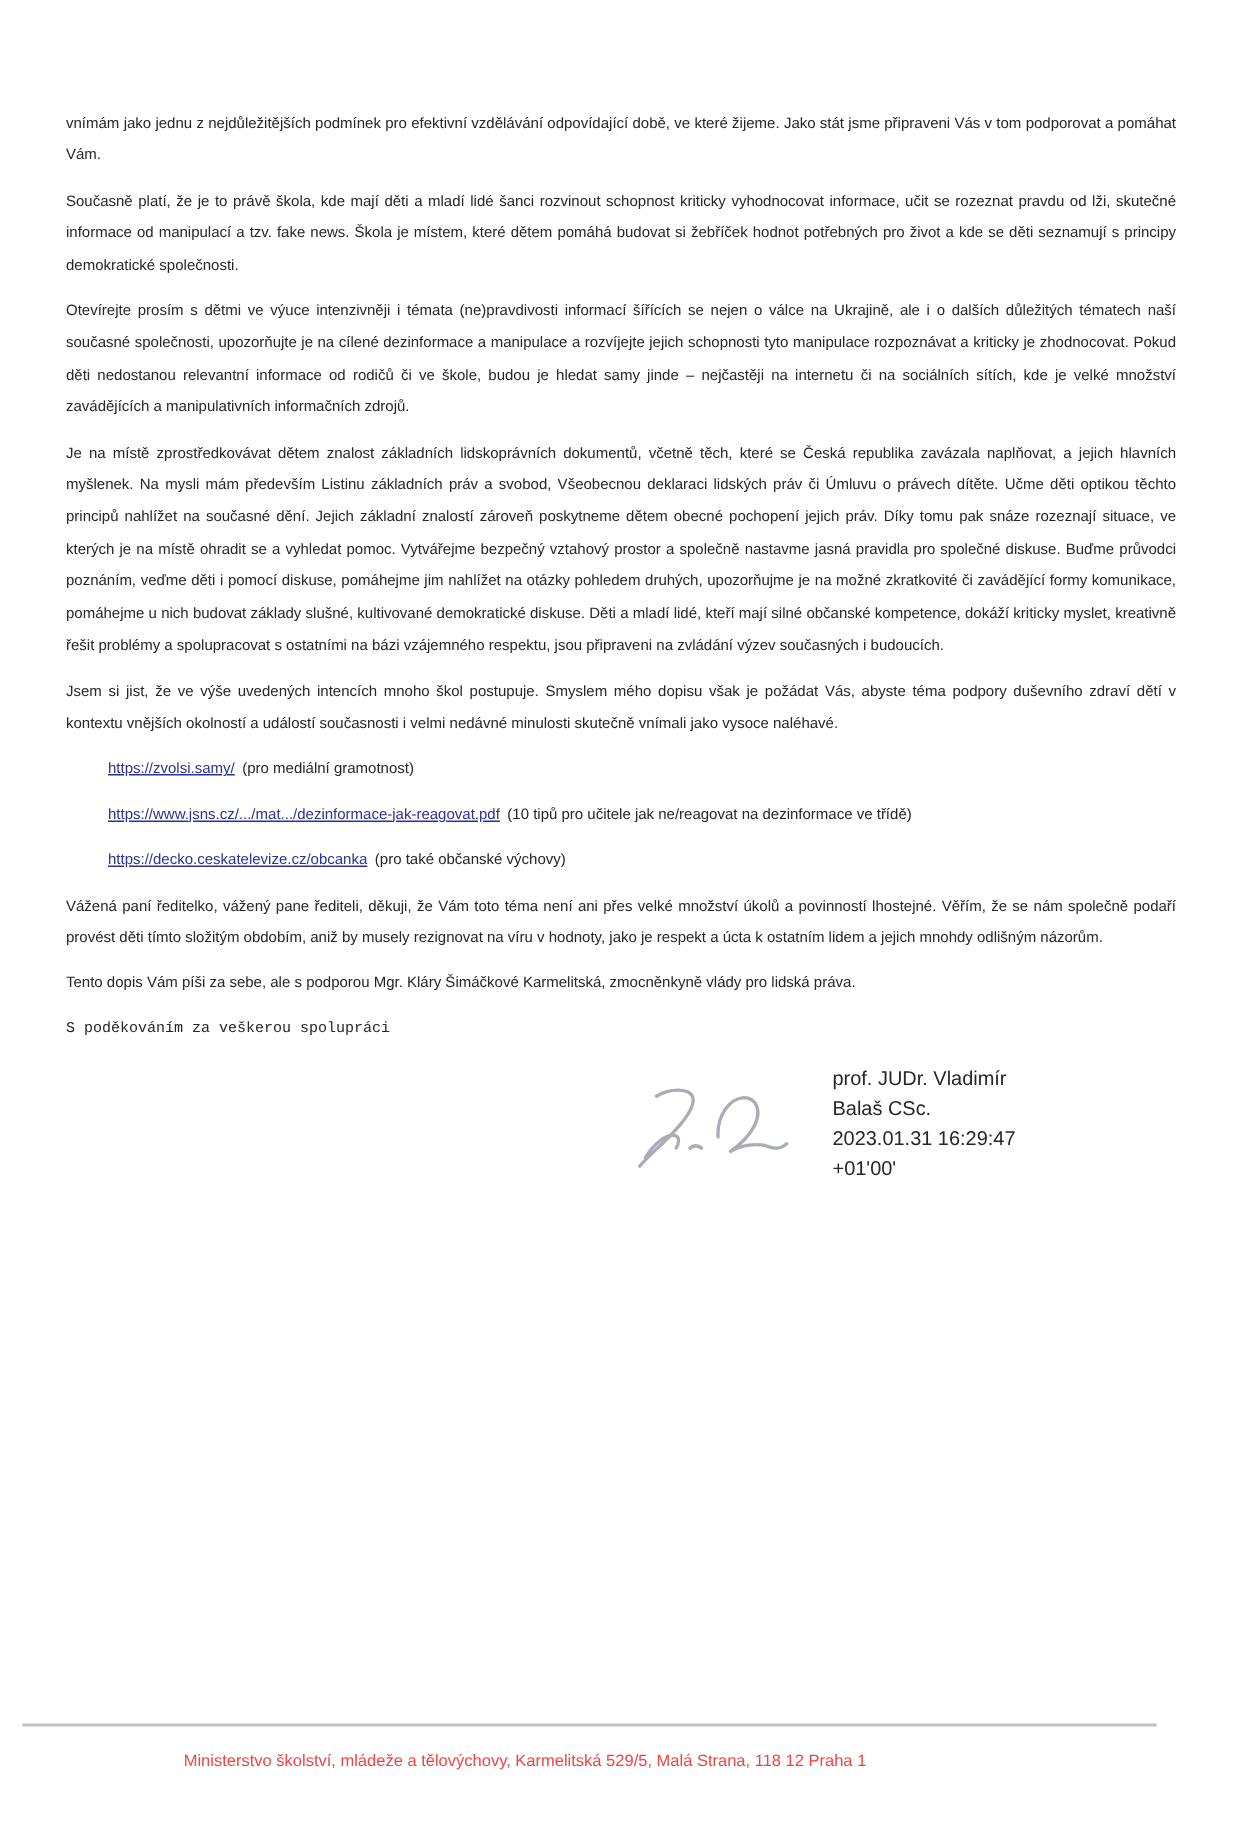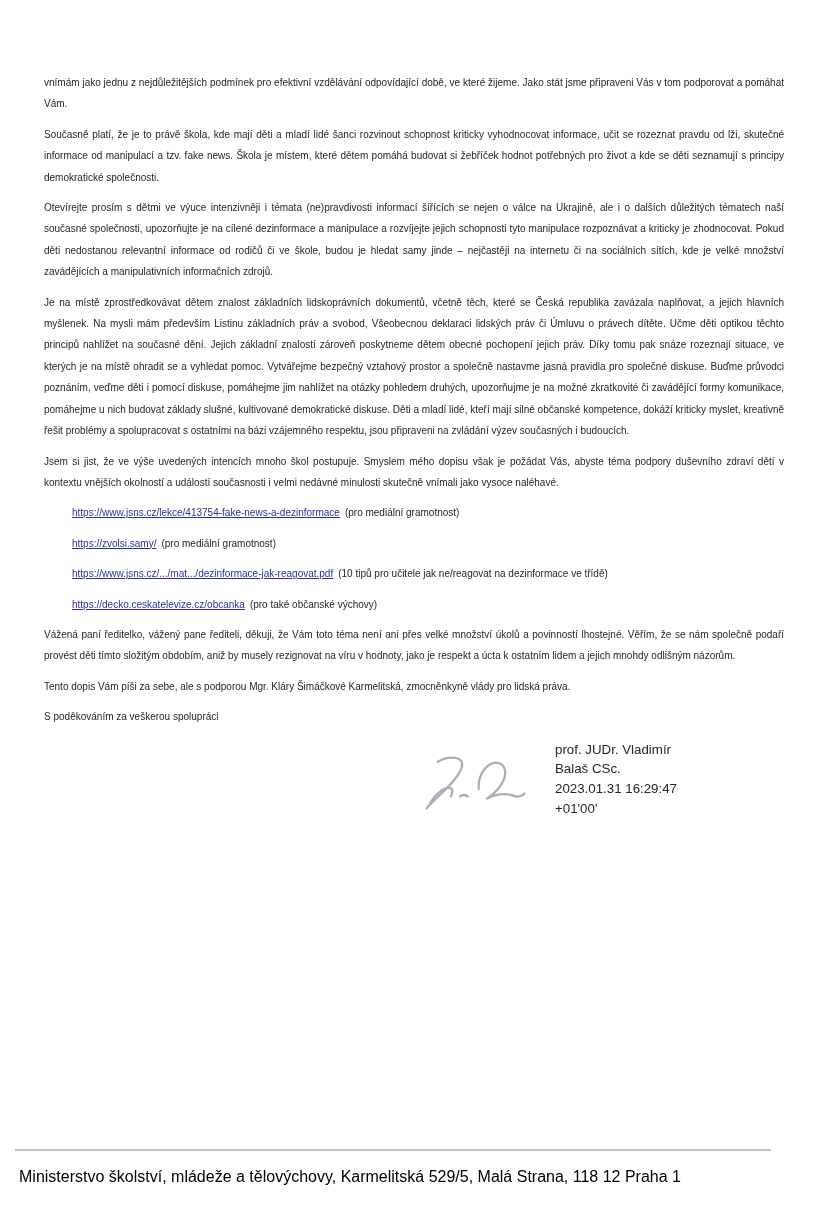--- a/index.html
+++ b/index.html
@@ -33,21 +33,21 @@
   }
   .resource-line a {
     color: #2b3296;
     text-decoration: underline;
     word-break: break-all;
   }
   .resource-note {
     color: #262626;
     margin-left: 5px;
   }
-  .closing-para { text-align: left; }
+  .closing-para { text-align: left; font-family: Liberation Mono, monospace; }
   .signature-row {
     display: flex;
     align-items: flex-start;
     margin: 12px 0 0 375px;
   }
   .signature-scribble {
     width: 112px;
     height: 72px;
     flex: 0 0 auto;
     margin-top: 4px;
@@ -66,38 +66,37 @@
     top: 1149px;
     height: 2px;
     background: #c2c2c2;
   }
   .footer-address {
     position: absolute;
     left: 0;
     width: 700px;
     top: 1168px;
     text-align: center;
-    font-size: 16px;
-    color: #000000;
+    font-size: 11px;
+    color: #ef4444;
   }
 </style>
 </head>
 <body>
 
 <div class="page">
   <div class="content">
 
     <p>vnímám jako jednu z nejdůležitějších podmínek pro efektivní vzdělávání odpovídající době, ve které žijeme. Jako stát jsme připraveni Vás v tom podporovat a pomáhat Vám.</p>
     <p>Současně platí, že je to právě škola, kde mají děti a mladí lidé šanci rozvinout schopnost kriticky vyhodnocovat informace, učit se rozeznat pravdu od lži, skutečné informace od manipulací a tzv. fake news. Škola je místem, které dětem pomáhá budovat si žebříček hodnot potřebných pro život a kde se děti seznamují s principy demokratické společnosti.</p>
     <p>Otevírejte prosím s dětmi ve výuce intenzivněji i témata (ne)pravdivosti informací šířících se nejen o válce na Ukrajině, ale i o dalších důležitých tématech naší současné společnosti, upozorňujte je na cílené dezinformace a manipulace a rozvíjejte jejich schopnosti tyto manipulace rozpoznávat a kriticky je zhodnocovat. Pokud děti nedostanou relevantní informace od rodičů či ve škole, budou je hledat samy jinde – nejčastěji na internetu či na sociálních sítích, kde je velké množství zavádějících a manipulativních informačních zdrojů.</p>
     <p>Je na místě zprostředkovávat dětem znalost základních lidskoprávních dokumentů, včetně těch, které se Česká republika zavázala naplňovat, a jejich hlavních myšlenek. Na mysli mám především Listinu základních práv a svobod, Všeobecnou deklaraci lidských práv či Úmluvu o právech dítěte. Učme děti optikou těchto principů nahlížet na současné dění. Jejich základní znalostí zároveň poskytneme dětem obecné pochopení jejich práv. Díky tomu pak snáze rozeznají situace, ve kterých je na místě ohradit se a vyhledat pomoc. Vytvářejme bezpečný vztahový prostor a společně nastavme jasná pravidla pro společné diskuse. Buďme průvodci poznáním, veďme děti i pomocí diskuse, pomáhejme jim nahlížet na otázky pohledem druhých, upozorňujme je na možné zkratkovité či zavádějící formy komunikace, pomáhejme u nich budovat základy slušné, kultivované demokratické diskuse. Děti a mladí lidé, kteří mají silné občanské kompetence, dokáží kriticky myslet, kreativně řešit problémy a spolupracovat s ostatními na bázi vzájemného respektu, jsou připraveni na zvládání výzev současných i budoucích.</p>
     <p>Jsem si jist, že ve výše uvedených intencích mnoho škol postupuje. Smyslem mého dopisu však je požádat Vás, abyste téma podpory duševního zdraví dětí v kontextu vnějších okolností a událostí současnosti i velmi nedávné minulosti skutečně vnímali jako vysoce naléhavé.</p>
 
     <div class="resource-list">
-      <p class="resource-line"><a href="#">https://www.jsns.cz/lekce/413754-fake-news-a-dezinformace</a><span class="resource-note">(pro mediální gramotnost)</span></p>
       <p class="resource-line"><a href="#">https://zvolsi.samy/</a><span class="resource-note">(pro mediální gramotnost)</span></p>
       <p class="resource-line"><a href="#">https://www.jsns.cz/.../mat.../dezinformace-jak-reagovat.pdf</a><span class="resource-note">(10 tipů pro učitele jak ne/reagovat na dezinformace ve třídě)</span></p>
       <p class="resource-line"><a href="#">https://decko.ceskatelevize.cz/obcanka</a><span class="resource-note">(pro také občanské výchovy)</span></p>
     </div>
 
     <p>Vážená paní ředitelko, vážený pane řediteli, děkuji, že Vám toto téma není ani přes velké množství úkolů a povinností lhostejné. Věřím, že se nám společně podaří provést děti tímto složitým obdobím, aniž by musely rezignovat na víru v hodnoty, jako je respekt a úcta k ostatním lidem a jejich mnohdy odlišným názorům.</p>
     <p>Tento dopis Vám píši za sebe, ale s podporou Mgr. Kláry Šimáčkové Karmelitská, zmocněnkyně vlády pro lidská práva.</p>
     <p class="closing-para">S poděkováním za veškerou spolupráci</p>
 
     <div class="signature-row">

